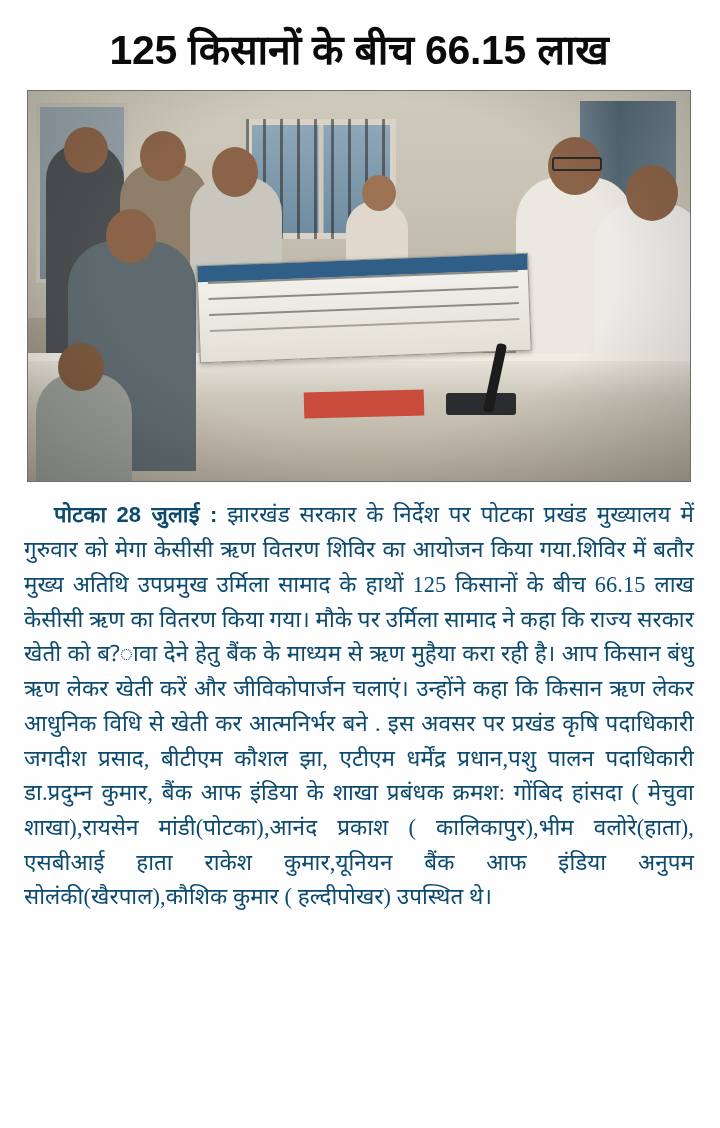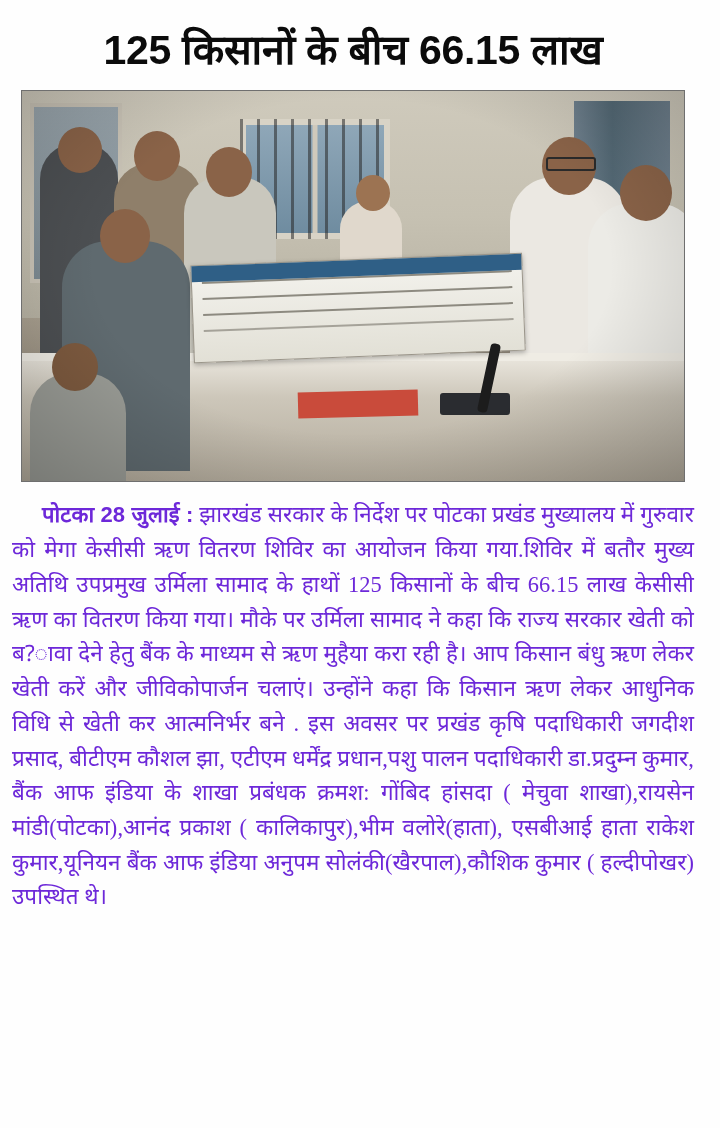--- a/index.html
+++ b/index.html
@@ -12,21 +12,21 @@
     height: 1128px;
     font-family: "Liberation Serif", "DejaVu Serif", serif;
     color: #111111;
     position: relative;
     overflow: hidden;
   }
   .page {
     width: 720px;
     height: 1128px;
     box-sizing: border-box;
-    padding: 18px 22px 10px 8px;
+    padding: 18px 22px 10px 20px;
     position: relative;
     background: #fefefe;
   }
 
   
   .headline {
     text-align: center;
     font-family: "Liberation Sans", "DejaVu Sans", sans-serif;
     font-weight: 700;
     font-size: 41px;
@@ -157,21 +157,21 @@
     background: radial-gradient(ellipse at 50% 45%, rgba(0,0,0,0) 55%, rgba(0,0,0,.22) 100%);
   }
 
   
   .article {
     font-family: "Liberation Serif", "DejaVu Serif", serif;
     font-size: 22.4px;
     line-height: 1.55;
     text-align: justify;
     text-justify: inter-word;
-    color: #6d28d9;
+    color: #0c4a6e;
     margin: 16px 4px 0 4px;
     letter-spacing: 0.1px;
   }
   .dateline {
     font-family: "Liberation Sans", "DejaVu Sans", sans-serif;
     font-weight: 700;
     font-size: 22px;
   }
   .indent { display: inline-block; width: 30px; }
 </style>

